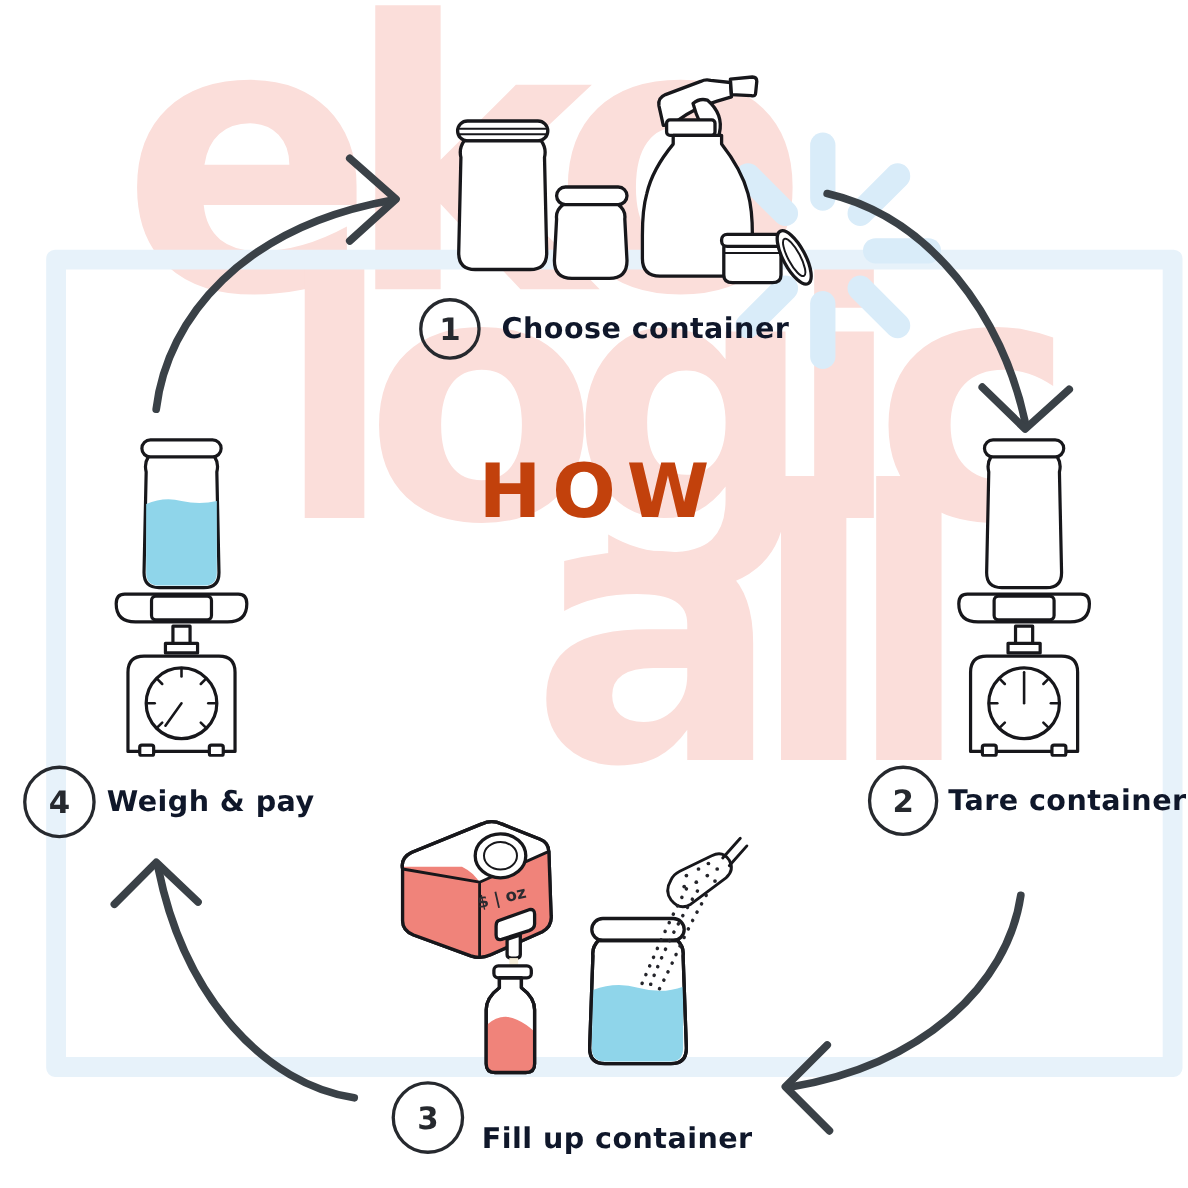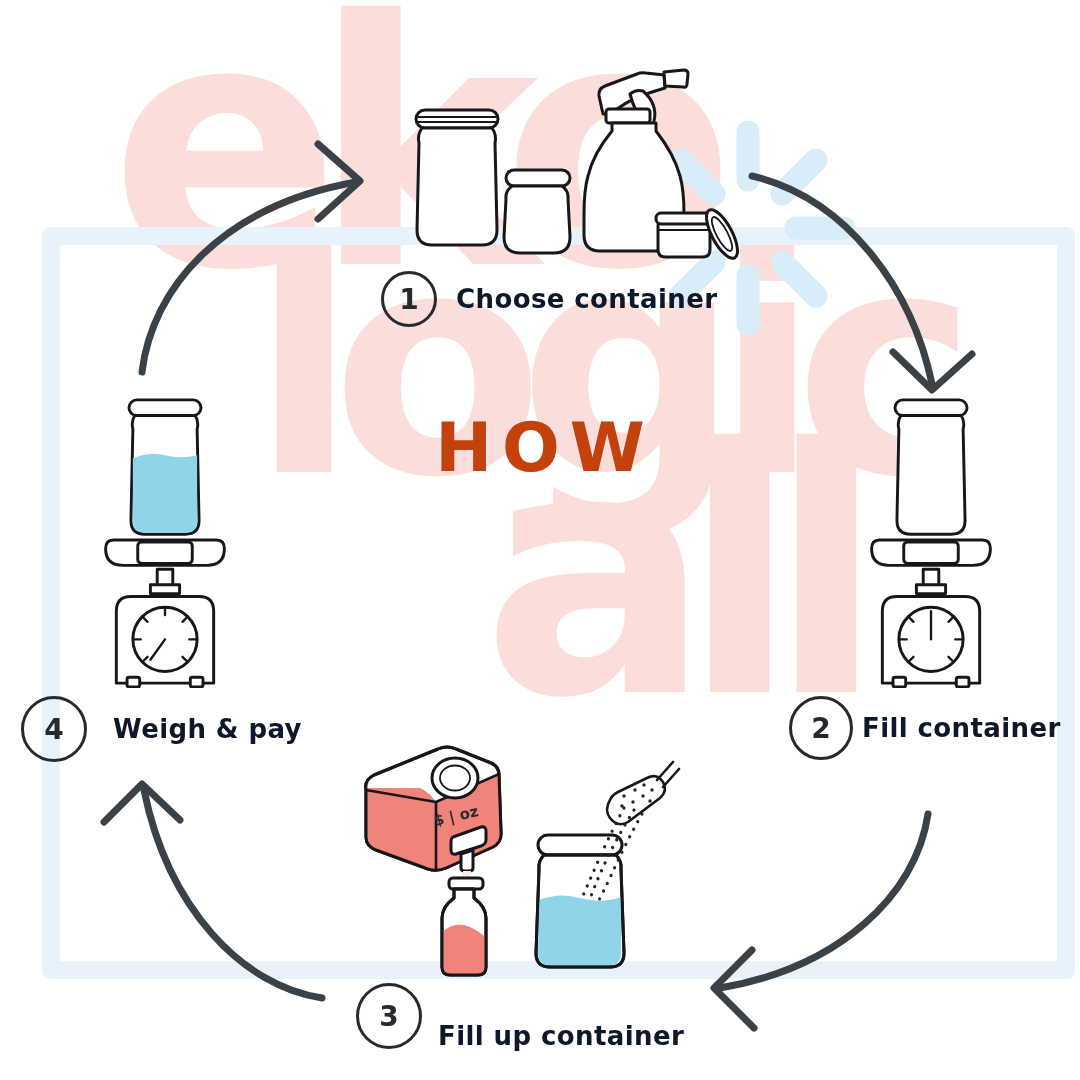--- a/index.html
+++ b/index.html
@@ -28,21 +28,21 @@
          display:flex;align-items:center;justify-content:center;box-sizing:border-box;}
   .step-label{position:absolute;z-index:5;color:#0f172a;font-weight:700;font-size:26px;
               letter-spacing:0.4px;white-space:nowrap;}
   .b1{left:381px;top:271px;width:56px;height:56px;}
   .b2{left:789px;top:696px;width:64px;height:64px;}
   .b3{left:356px;top:983px;width:66px;height:66px;}
   .b4{left:21px;top:696px;width:66px;height:66px;}
   .l1{left:456px;top:284px;}
   .l2{left:862px;top:713px;}
   .l3{left:438px;top:1001px;margin-top:20px;}
-  .l4{left:97px;top:714px;margin-left:16px;}
+  .l4{left:97px;top:714px;}
 </style>
 </head>
 <body>
 
 <div id="stage">
 
   <div class="wm wm1">eko</div>
   <div class="wm wm2">logic</div>
   <div class="wm wm3">all</div>
   <div class="frame"></div>
@@ -216,21 +216,21 @@
   </svg>
 
   <div class="title">
     <div>HOW</div>
   </div>
 
   <div class="badge b1">1</div>
   <div class="step-label l1">Choose container</div>
 
   <div class="badge b2">2</div>
-  <div class="step-label l2">Fill container</div>
+  <div class="step-label l2">Tare container</div>
 
   <div class="badge b3">3</div>
   <div class="step-label l3">Fill up container</div>
 
   <div class="badge b4">4</div>
   <div class="step-label l4">Weigh &amp; pay</div>
 
 </div>
 
 </body></html>

